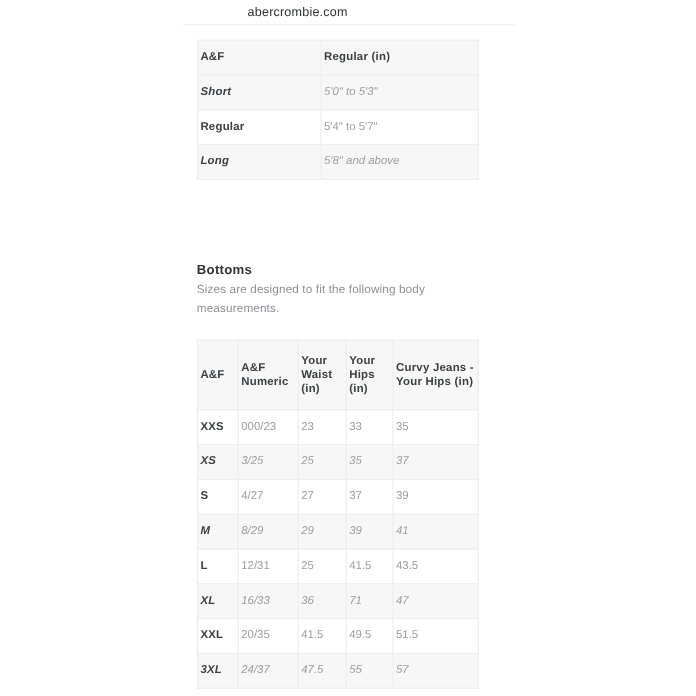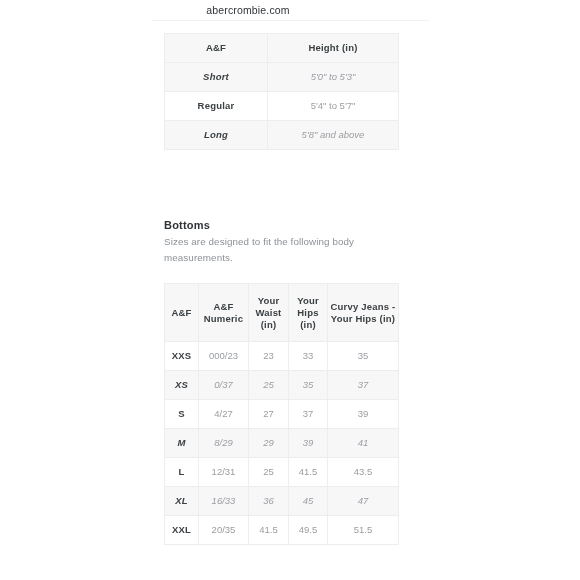--- a/index.html
+++ b/index.html
@@ -53,21 +53,20 @@
   
   .size-table {
     position: absolute;
     border-collapse: collapse;
     table-layout: fixed;
     background: #ffffff;
   }
   .size-table td,
   .size-table th {
     border: 1px solid #eceded;
-    text-align: center;
     vertical-align: middle;
     padding: 0 2px;
     font-weight: normal;
     color: #9a9da1;
     font-size: 9.5px;
     line-height: 12px;
     margin-left: 28px;
   }
   .size-table .row-shade td,
   .size-table .row-shade th {
@@ -144,21 +143,21 @@
 <div class="content">
 
   <table class="size-table" id="table-height">
     <colgroup>
         <col class="c0">
         <col class="c1">
       </colgroup>
     <tbody>
       <tr class="hdr">
         <td>A&amp;F</td>
-        <td>Height (in)</td>
+        <td>Regular (in)</td>
       </tr>
       <tr class="row-shade">
         <td class="lbl">Short</td>
         <td>5'0" to 5'3"</td>
       </tr>
       <tr>
         <td class="lbl">Regular</td>
         <td>5'4" to 5'7"</td>
       </tr>
       <tr class="row-shade">
@@ -189,21 +188,21 @@
       </tr>
       <tr>
         <td class="lbl">XXS</td>
         <td>000/23</td>
         <td>23</td>
         <td>33</td>
         <td>35</td>
       </tr>
       <tr class="row-shade">
         <td class="lbl">XS</td>
-        <td>0/37</td>
+        <td>3/25</td>
         <td>25</td>
         <td>35</td>
         <td>37</td>
       </tr>
       <tr>
         <td class="lbl">S</td>
         <td>4/27</td>
         <td>27</td>
         <td>37</td>
         <td>39</td>
@@ -219,26 +218,33 @@
         <td class="lbl">L</td>
         <td>12/31</td>
         <td>25</td>
         <td>41.5</td>
         <td>43.5</td>
       </tr>
       <tr class="row-shade">
         <td class="lbl">XL</td>
         <td>16/33</td>
         <td>36</td>
-        <td>45</td>
+        <td>71</td>
         <td>47</td>
       </tr>
       <tr>
         <td class="lbl">XXL</td>
         <td>20/35</td>
         <td>41.5</td>
         <td>49.5</td>
         <td>51.5</td>
       </tr>
+      <tr class="row-shade">
+        <td class="lbl">3XL</td>
+        <td>24/37</td>
+        <td>47.5</td>
+        <td>55</td>
+        <td>57</td>
+      </tr>
     </tbody>
   </table>
 
 </div>
 
 </body></html>

